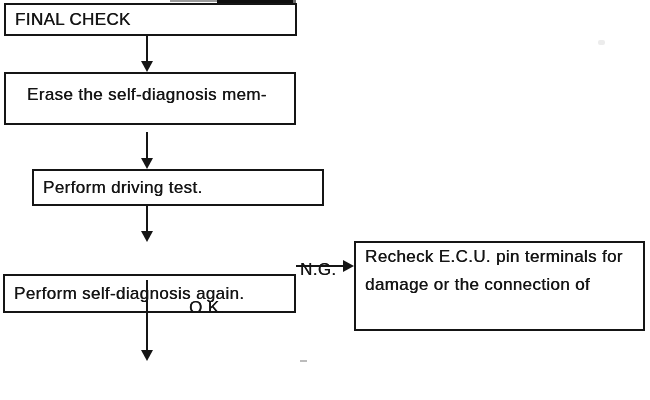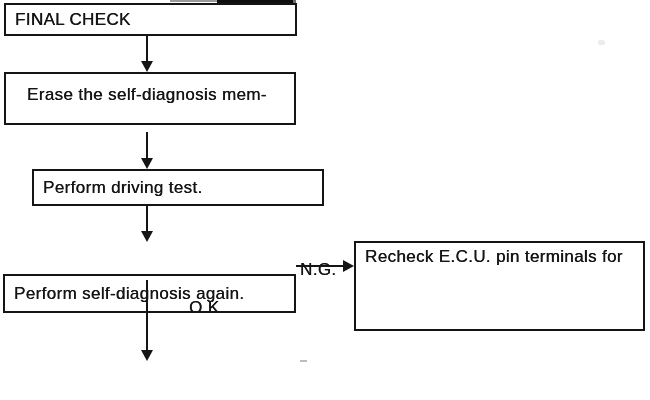--- a/index.html
+++ b/index.html
@@ -87,20 +87,21 @@
   <div class="node single" id="n-drive">
     <span>Perform driving test.</span>
   </div>
 
   <div class="node single" id="n-again">
     <span>Perform self-diagnosis again.</span>
   </div>
 
   <div class="node" id="n-recheck">
     <div>Recheck E.C.U. pin terminals for</div>
+    <div>damage or the connection of</div>
   </div>
 
 
   <div class="stem" id="a1-stem"></div>
   <div class="head-down" id="a1-head"></div>
 
   <div class="stem" id="a2-stem"></div>
   <div class="head-down" id="a2-head"></div>
 
   <div class="stem" id="a3-stem"></div>

